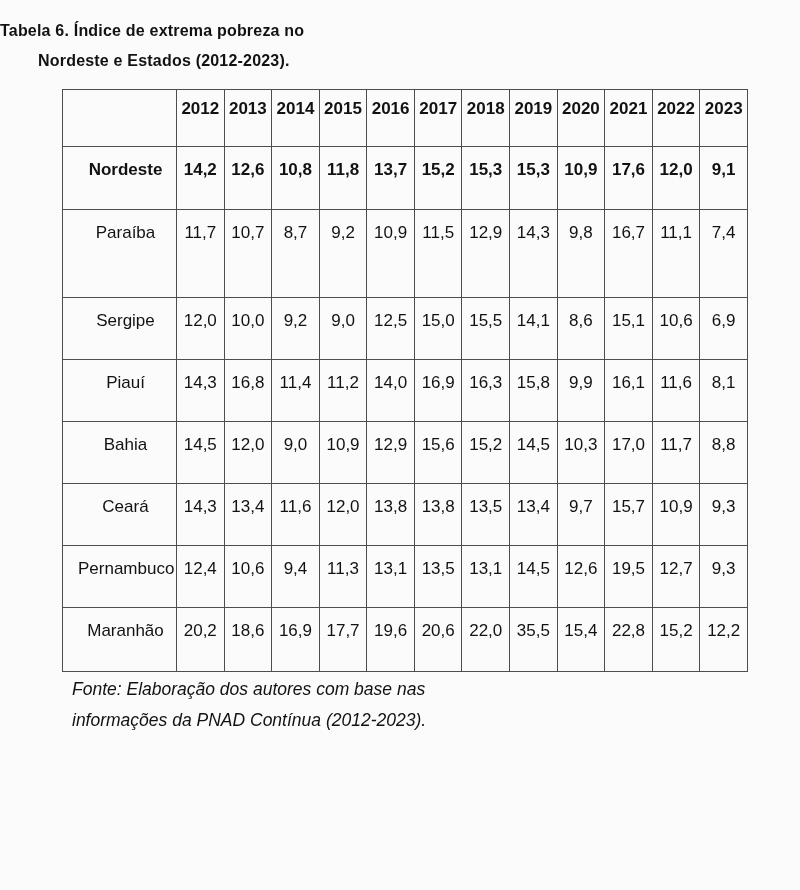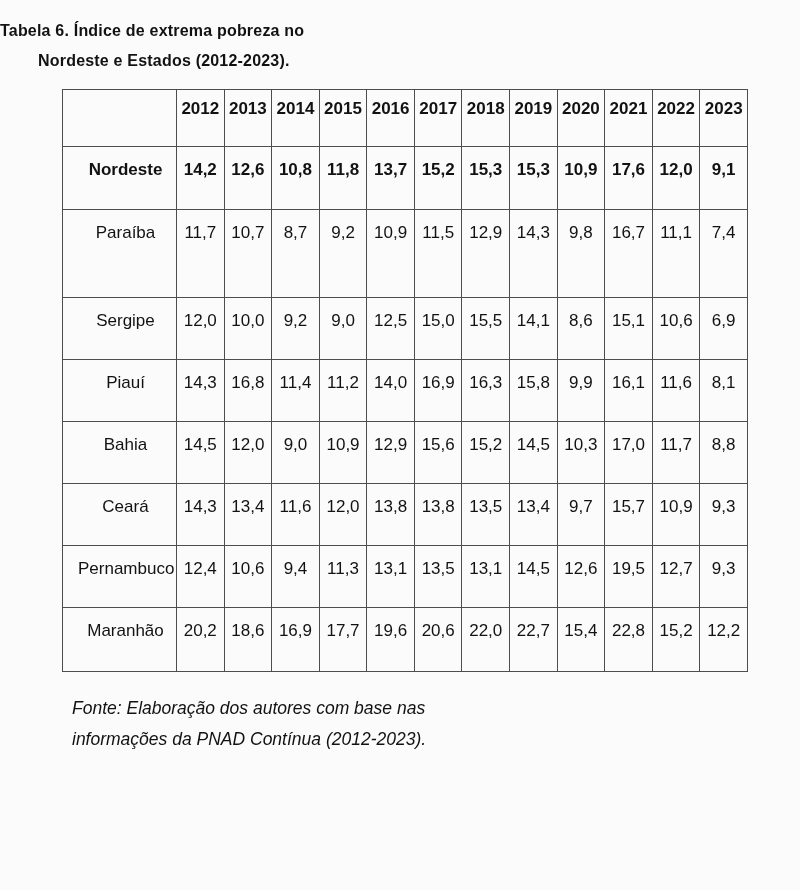--- a/index.html
+++ b/index.html
@@ -48,21 +48,21 @@
   thead tr{ height:57px; }
   tbody tr{ height:62px; }
   tbody tr:nth-child(1){ height:63px; }
   tbody tr:nth-child(2){ height:88px; }
   tbody tr:last-child{ height:64px; }
   td.label-cell{ padding-left:15px; padding-right:3px; }
   tr.bold td{ font-weight:bold; }
 
   
   .source{
-    margin:21px 0 0 72px;
+    margin:2px 0 0 72px;
     font-style:italic;
     font-size:17.5px;
     line-height:31px;
   }
   .source span{ display:block; }
 </style>
 </head>
 <body>
 
 <div class="page">
@@ -200,21 +200,21 @@
         </tr>
         <tr>
           <td class="label-cell">Maranhão</td>
           <td>20,2</td>
           <td>18,6</td>
           <td>16,9</td>
           <td>17,7</td>
           <td>19,6</td>
           <td>20,6</td>
           <td>22,0</td>
-          <td>22,7</td>
+          <td>35,5</td>
           <td>15,4</td>
           <td>22,8</td>
           <td>15,2</td>
           <td>12,2</td>
         </tr>
       </tbody>
   </table>
 
   <div class="source">
     <span>Fonte: Elaboração dos autores com base nas</span>

